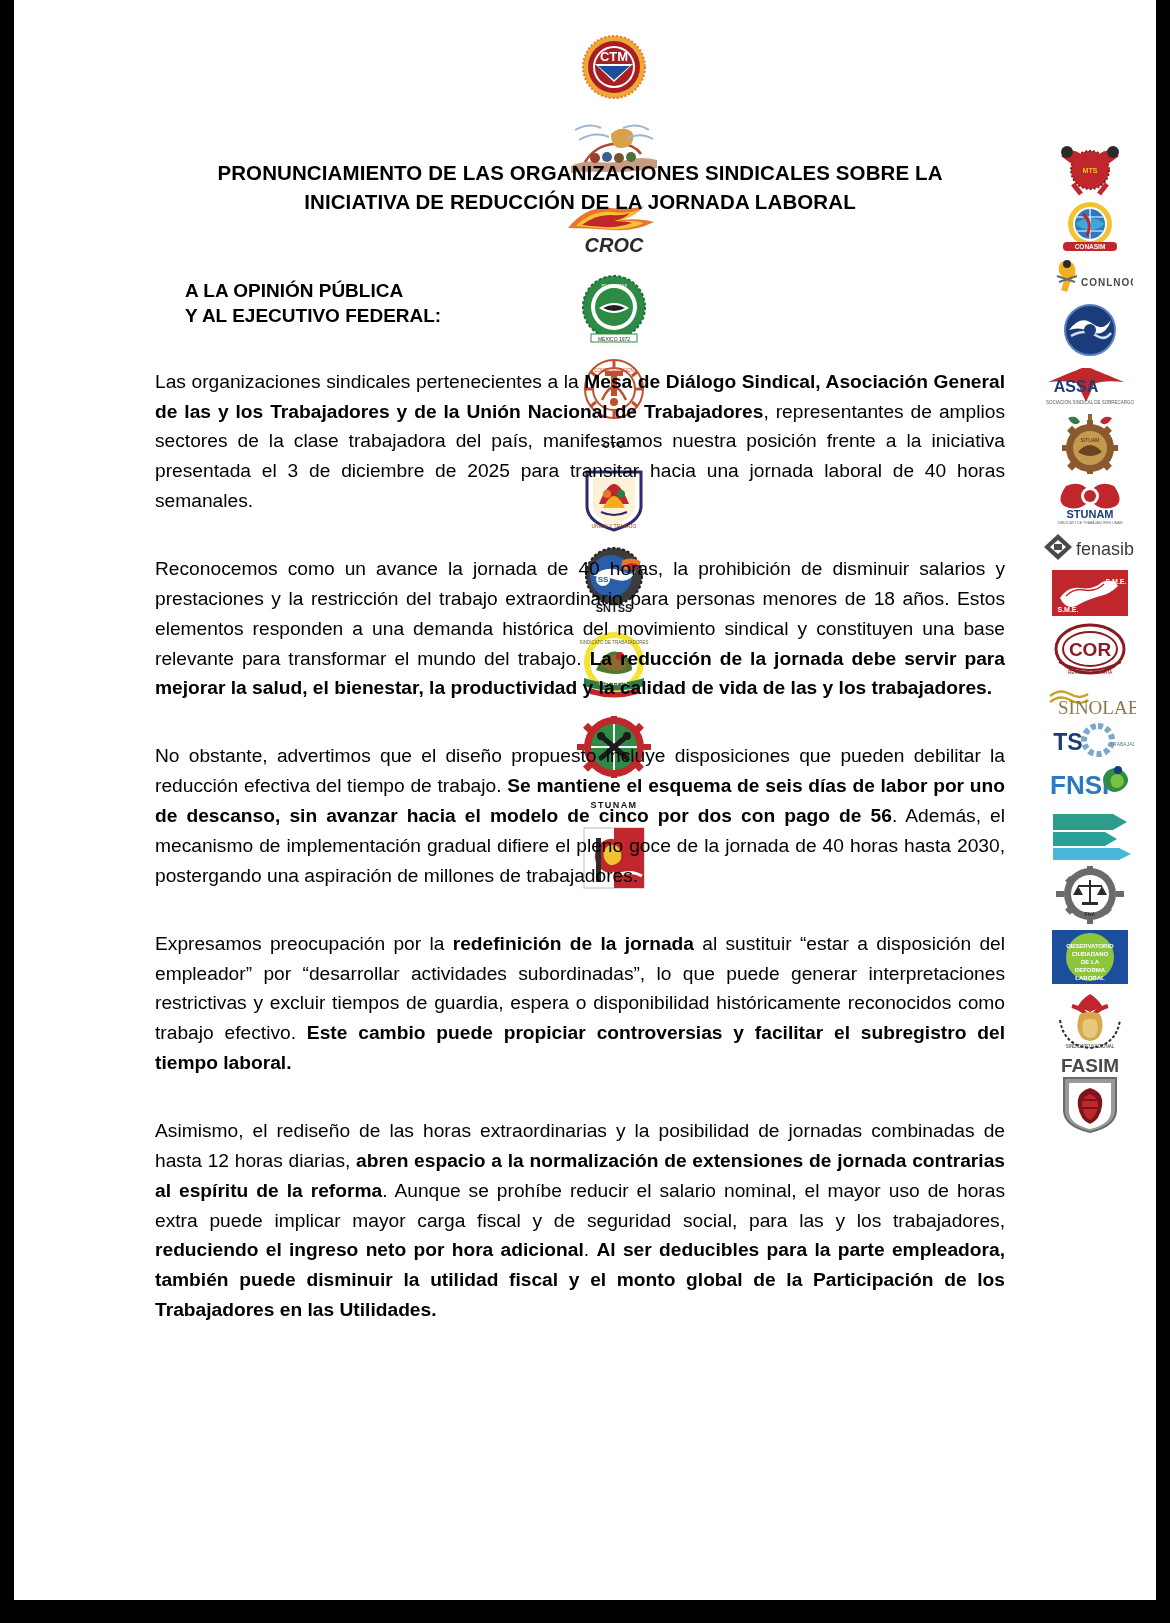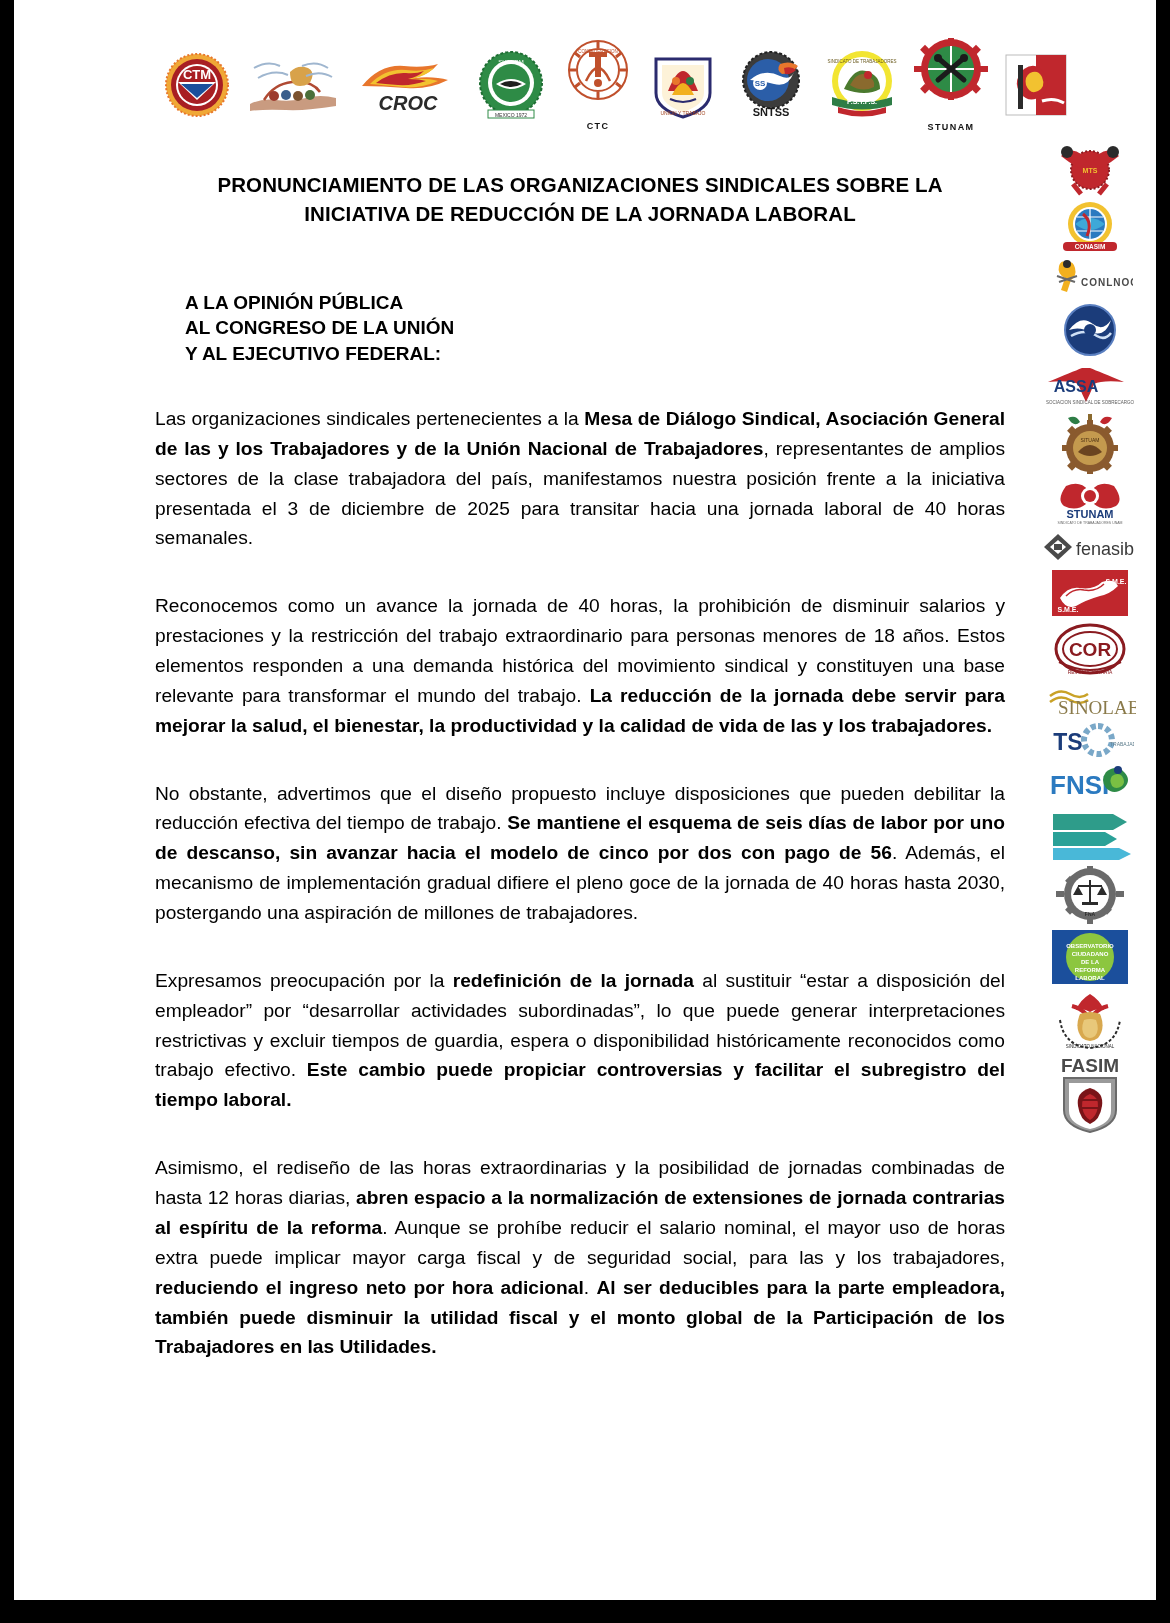--- a/index.html
+++ b/index.html
@@ -27,20 +27,21 @@
   #header-logos {
     position: absolute;
     left: 150px;
     top: 34px;
     width: 900px;
     height: 102px;
     display: flex;
     align-items: center;
     justify-content: flex-start;
     gap: 14px;
+    flex-direction: column;
   }
   .hlogo {
     position: relative;
     flex: 0 0 auto;
     display: flex;
     flex-direction: column;
     align-items: center;
     justify-content: center;
   }
   .hlogo svg { display: block; }
@@ -69,21 +70,21 @@
     align-items: center;
     justify-content: center;
     margin-bottom: 4px;
   }
   .slogo svg { display: block; }
 
   
   #doc {
     position: absolute;
     left: 141px;
-    top: 170px;
+    top: 158px;
     width: 850px;
   }
   #title {
     text-align: center;
     font-size: 20.5px;
     font-weight: bold;
     line-height: 1.42;
     color: #000;
     letter-spacing: 0.1px;
     padding: 0 10px;
@@ -462,21 +463,20 @@
     </div>
 
   </div>
 
   <div id="doc">
 
     <div id="title">PRONUNCIAMIENTO DE LAS ORGANIZACIONES SINDICALES SOBRE LA INICIATIVA DE REDUCCIÓN DE LA JORNADA LABORAL</div>
 
     <div id="addressee">
       <div>A LA OPINIÓN PÚBLICA</div>
-      <div>AL CONGRESO DE LA UNIÓN</div>
       <div>Y AL EJECUTIVO FEDERAL:</div>
     </div>
 
     <div id="paragraphs">
         <div class="para"><span>Las organizaciones sindicales pertenecientes a la </span><b>Mesa de Diálogo Sindical, Asociación General de las y los Trabajadores y de la Unión Nacional de Trabajadores</b><span>, representantes de amplios sectores de la clase trabajadora del país, manifestamos nuestra posición frente a la iniciativa presentada el 3 de diciembre de 2025 para transitar hacia una jornada laboral de 40 horas semanales.</span></div>
         <div class="para"><span>Reconocemos como un avance la jornada de 40 horas, la prohibición de disminuir salarios y prestaciones y la restricción del trabajo extraordinario para personas menores de 18 años. Estos elementos responden a una demanda histórica del movimiento sindical y constituyen una base relevante para transformar el mundo del trabajo. </span><b>La reducción de la jornada debe servir para mejorar la salud, el bienestar, la productividad y la calidad de vida de las y los trabajadores.</b></div>
         <div class="para"><span>No obstante, advertimos que el diseño propuesto incluye disposiciones que pueden debilitar la reducción efectiva del tiempo de trabajo. </span><b>Se mantiene el esquema de seis días de labor por uno de descanso, sin avanzar hacia el modelo de cinco por dos con pago de 56</b><span>. Además, el mecanismo de implementación gradual difiere el pleno goce de la jornada de 40 horas hasta 2030, postergando una aspiración de millones de trabajadores.</span></div>
         <div class="para"><span>Expresamos preocupación por la </span><b>redefinición de la jornada</b><span> al sustituir “estar a disposición del empleador” por “desarrollar actividades subordinadas”, lo que puede generar interpretaciones restrictivas y excluir tiempos de guardia, espera o disponibilidad históricamente reconocidos como trabajo efectivo. </span><b>Este cambio puede propiciar controversias y facilitar el subregistro del tiempo laboral.</b></div>
         <div class="para"><span>Asimismo, el rediseño de las horas extraordinarias y la posibilidad de jornadas combinadas de hasta 12 horas diarias, </span><b>abren espacio a la normalización de extensiones de jornada contrarias al espíritu de la reforma</b><span>. Aunque se prohíbe reducir el salario nominal, el mayor uso de horas extra puede implicar mayor carga fiscal y de seguridad social, para las y los trabajadores, </span><b>reduciendo el ingreso neto por hora adicional</b><span>. </span><b>Al ser deducibles para la parte empleadora, también puede disminuir la utilidad fiscal y el monto global de la Participación de los Trabajadores en las Utilidades.</b></div>
       </div>

